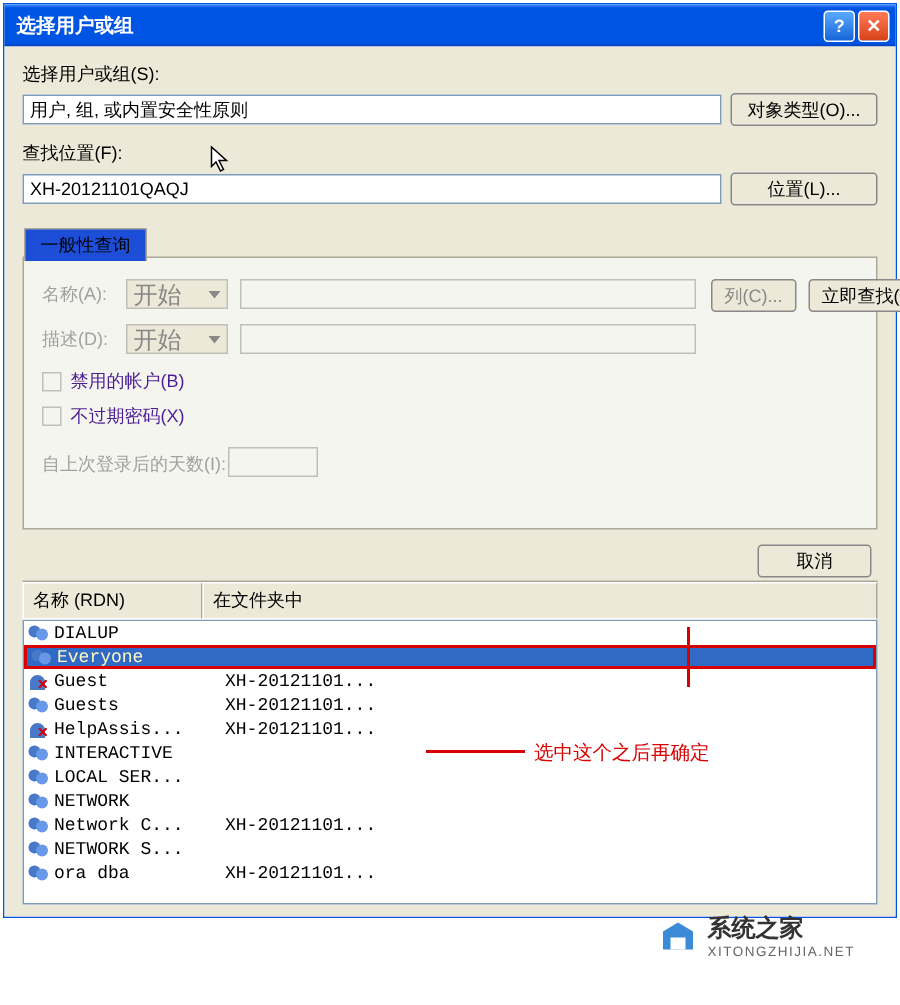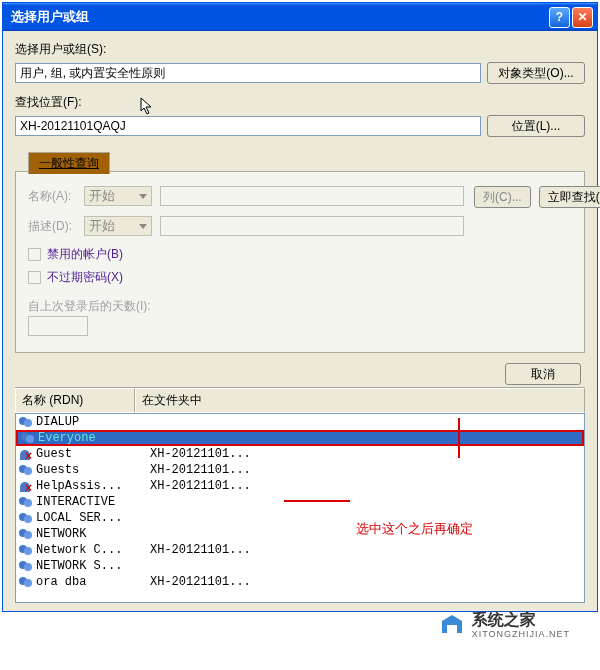--- a/index.html
+++ b/index.html
@@ -15,51 +15,51 @@
     .dialog-body { background: #ece9d8; padding: 10px 12px 8px 12px; }
     .label { font-size: 12px; color: #000; margin-bottom: 4px; }
     .row { display: flex; gap: 6px; margin-bottom: 10px; align-items: center; }
     .field { flex: 1; height: 20px; background: #fff; border: 1px solid #7f9db9; font-size: 12px; padding: 2px 4px; }
     .btn { background: #ece9d8; border: 1px solid #888; border-radius: 3px; height: 22px; padding: 2px 8px; font-size: 12px; cursor: pointer; white-space: nowrap; }
     .btn:disabled { color: #888; }
     .btn-col { width: 98px; display: flex; flex-direction: row; gap: 8px; }
     .btn-full { width: 100%; }
     
     .tab-area { border: 1px solid #aca899; margin-top: 4px; position: relative; }
-    .tab { position: absolute; top: -20px; left: 12px; background: #a16207; border: 1px solid #aca899; border-bottom: none; padding: 2px 10px; font-size: 12px; text-decoration: underline; }
+    .tab { position: absolute; top: -20px; left: 0; background: #1d4ed8; border: 1px solid #aca899; border-bottom: none; padding: 2px 10px; font-size: 12px; }
     .tab-content { background: #f5f5f0; padding: 14px 12px 10px 12px; display: flex; gap: 10px; min-height: 180px; }
     .tab-left { flex: 1; }
     .form-row { display: flex; align-items: center; gap: 8px; margin-bottom: 10px; font-size: 12px; }
     .form-row .fl { width: 48px; color: #a0a0a0; }
-    .dropdown { width: 68px; height: 20px; border: 1px solid #c0c0b8; background: #ece9d8; font-size: 13px; padding: 0 4px; position: relative; color: #888; }
+    .dropdown { width: 68px; height: 20px; border: 1px solid #c0c0b8; background: #ece9d8; font-size: 16px; padding: 0 4px; position: relative; color: #888; }
     .dropdown::after { content: ""; position: absolute; right: 4px; top: 7px; border-left: 4px solid transparent; border-right: 4px solid transparent; border-top: 5px solid #888; }
     .txt { flex: 1; height: 20px; background: #f5f5f0; border: 1px solid #c0c0b8; }
     .cb-row { display: flex; align-items: center; gap: 6px; font-size: 12px; color: #4c1d95; margin-bottom: 6px; }
     .checkbox { width: 13px; height: 13px; background: #f5f5f0; border: 1px solid #c0c0b8; }
-    .days-row { display: flex; align-items: flex-start; gap: 1px; font-size: 12px; color: #a0a0a0; margin-top: 12px; flex-direction: column; }
+    .days-row { display: flex; align-items: flex-end; gap: 1px; font-size: 12px; color: #a0a0a0; margin-top: 12px; }
     .spin { width: 60px; height: 20px; background: #f5f5f0; border: 1px solid #c0c0b8; }
     .directory-icon { width: 34px; height: 30px; margin-top: auto; align-self: flex-end; }
     
     .dialog-footer { display: flex; justify-content: flex-end; gap: 10px; padding: 10px 4px 2px; }
     .btn-ok-wrap { border: 2px solid #d80000; padding: 2px; }
     
     .results-header { background: #ece9d8; border-top: 1px solid #aca899; display: flex; font-size: 12px; }
     .rh-col { border: 1px solid #fff; border-right: 1px solid #aca899; padding: 3px 6px; }
     .rh-c1 { width: 120px; }
     .rh-c2 { flex: 1; }
     .results { background: #fff; border: 1px solid #7f9db9; height: 190px; overflow: auto; font-size: 12px; }
     .result-row { display: flex; align-items: center; height: 16px; padding: 0 2px; }
     .result-row .icon { width: 16px; height: 14px; margin-right: 2px; position: relative; }
     .icon-group::before { content: ""; position: absolute; width: 8px; height: 8px; background: #4878c8; border-radius: 50%; left: 1px; top: 2px; }
     .icon-group::after { content: ""; position: absolute; width: 8px; height: 8px; background: #6898e8; border-radius: 50%; left: 6px; top: 4px; }
     .icon-user::before { content: ""; position: absolute; width: 10px; height: 10px; background: #4878c8; border-radius: 50% 50% 0 0; left: 2px; top: 3px; }
     .icon-x::after { content: "×"; position: absolute; color: #d00; font-weight: bold; font-size: 12px; left: 7px; top: 2px; }
     .rc1 { width: 114px; font-family: "Courier New", monospace; }
     .rc2 { flex: 1; font-family: "Courier New", monospace; }
-    .row-selected { background: #316ac5; color: #5eead4; border: 2px solid #d80000; }
+    .row-selected { background: #316ac5; color: #fef9c3; border: 2px solid #d80000; }
     
     .annotation { position: absolute; color: #d80000; font-size: 13px; }
     .arrow-line { position: absolute; background: #d80000; }
     .watermark { position: absolute; right: 30px; bottom: 30px; font-size: 11px; color: #333; display: flex; align-items: center; gap: 6px; }
     .wm-icon { width: 28px; height: 24px; }
     .wm-text { line-height: 1.2; }
     .wm-big { font-size: 16px; font-weight: bold; }
     .wm-sm { font-size: 9px; letter-spacing: 1px; color: #666; }
     .cursor-icon { position: absolute; }
   </style>
@@ -194,21 +194,21 @@
           <span class="icon icon-group"></span>
           <span class="rc1">ora dba</span>
           <span class="rc2">XH-20121101...</span>
         </div>
       </div>
   </div>
 </div>
 
 <div class="arrow-line" style="left:458px;top:418px;width:2px;height:40px"></div>
 <div class="arrow-line" style="left:284px;top:500px;width:66px;height:2px"></div>
-<div class="annotation" style="left:356px;top:520px">选中这个之后再确定</div>
+<div class="annotation" style="left:356px;top:493px">选中这个之后再确定</div>
 
 <div class="watermark">
   <svg class="wm-icon" viewBox="0 0 28 24">
       <path d="M14 2 L24 8 L24 20 L4 20 L4 8 Z" fill="#3b8ad8"></path>
       <rect x="9" y="12" width="10" height="8" fill="#fff"></rect>
     </svg>
   <div class="wm-text">
     <div class="wm-big">系统之家</div>
     <div class="wm-sm">XITONGZHIJIA.NET</div>
   </div>

